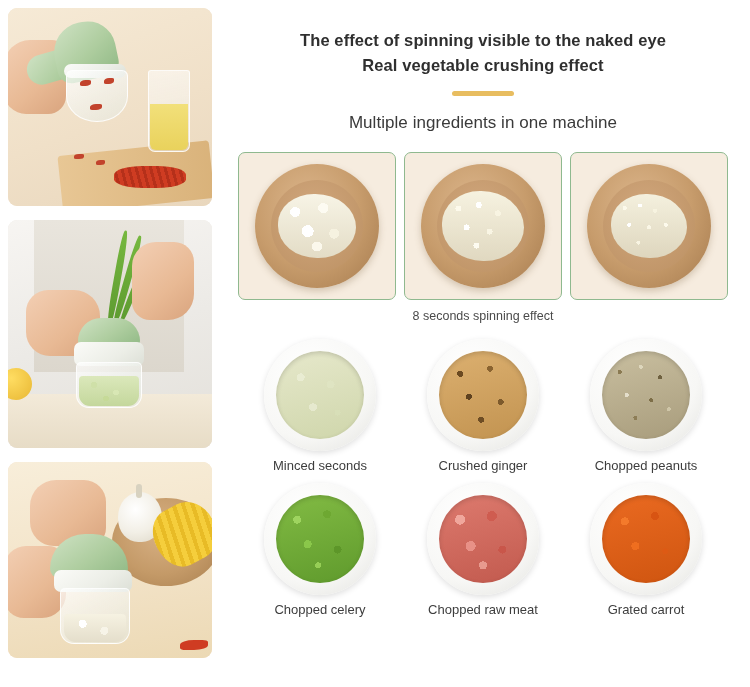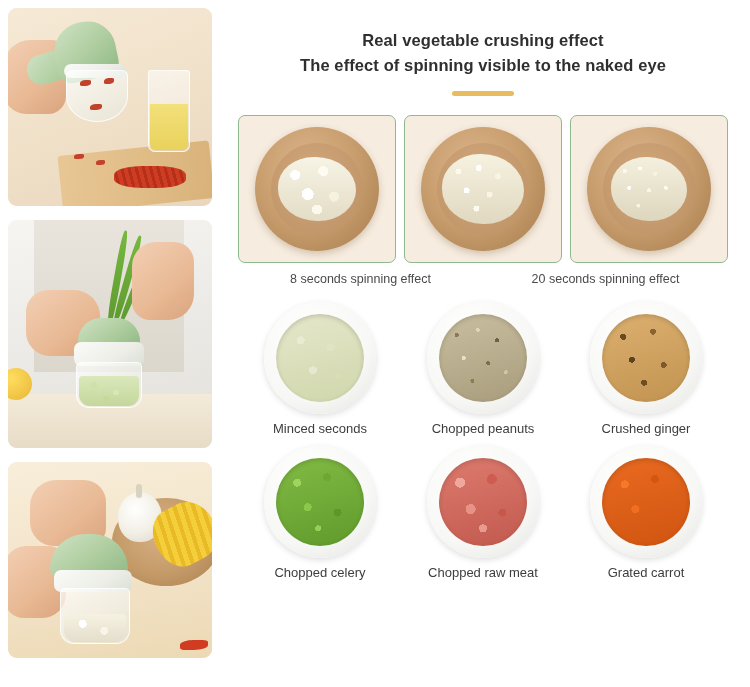--- a/index.html
+++ b/index.html
@@ -384,67 +384,67 @@
       <div class="device-white" style="left:46px; top:108px; width:78px; height:22px; border-radius:7px;"></div>
       <div class="jar" style="left:52px; top:126px; width:70px; height:56px; border-radius:5px 5px 14px 14px;"></div>
       <div class="garlic-mass" style="left:56px; top:152px; width:62px; height:28px; border-radius:4px 4px 12px 12px;"></div>
       <div class="chili" style="left:172px; top:178px; width:28px; height:10px; background:#cf3c22;"></div>
     </div>
   </div>
 
   <div class="content">
 
     <div class="headline">
+      <div class="line">The effect of spinning visible to the naked eye</div>
       <div class="line">Real vegetable crushing effect</div>
-      <div class="line">The effect of spinning visible to the naked eye</div>
     </div>
 
     <div class="divider"></div>
 
+    <div class="subhead">Multiple ingredients in one machine</div>
 
     <div class="panels">
       <div class="panel">
         <div class="plate"></div>
         <div class="heap heap-coarse"></div>
       </div>
       <div class="panel">
         <div class="plate"></div>
         <div class="heap heap-medium"></div>
       </div>
       <div class="panel">
         <div class="plate"></div>
         <div class="heap heap-fine"></div>
       </div>
     </div>
 
     <div class="panel-captions">
       <div class="cap">8 seconds spinning effect</div>
-      <div class="cap">20 seconds spinning effect</div>
     </div>
 
     <div class="bowl-rows">
 
       <div class="bowl-row">
         <div class="bowl-cell">
           <div class="bowl">
             <div class="fill fill-garlic"></div>
           </div>
           <div class="bowl-label">Minced seconds</div>
         </div>
         <div class="bowl-cell">
           <div class="bowl">
+            <div class="fill fill-ginger"></div>
+          </div>
+          <div class="bowl-label">Crushed ginger</div>
+        </div>
+        <div class="bowl-cell">
+          <div class="bowl">
             <div class="fill fill-peanuts"></div>
           </div>
           <div class="bowl-label">Chopped peanuts</div>
-        </div>
-        <div class="bowl-cell">
-          <div class="bowl">
-            <div class="fill fill-ginger"></div>
-          </div>
-          <div class="bowl-label">Crushed ginger</div>
         </div>
       </div>
 
       <div class="bowl-row">
         <div class="bowl-cell">
           <div class="bowl">
             <div class="fill fill-celery"></div>
           </div>
           <div class="bowl-label">Chopped celery</div>
         </div>

